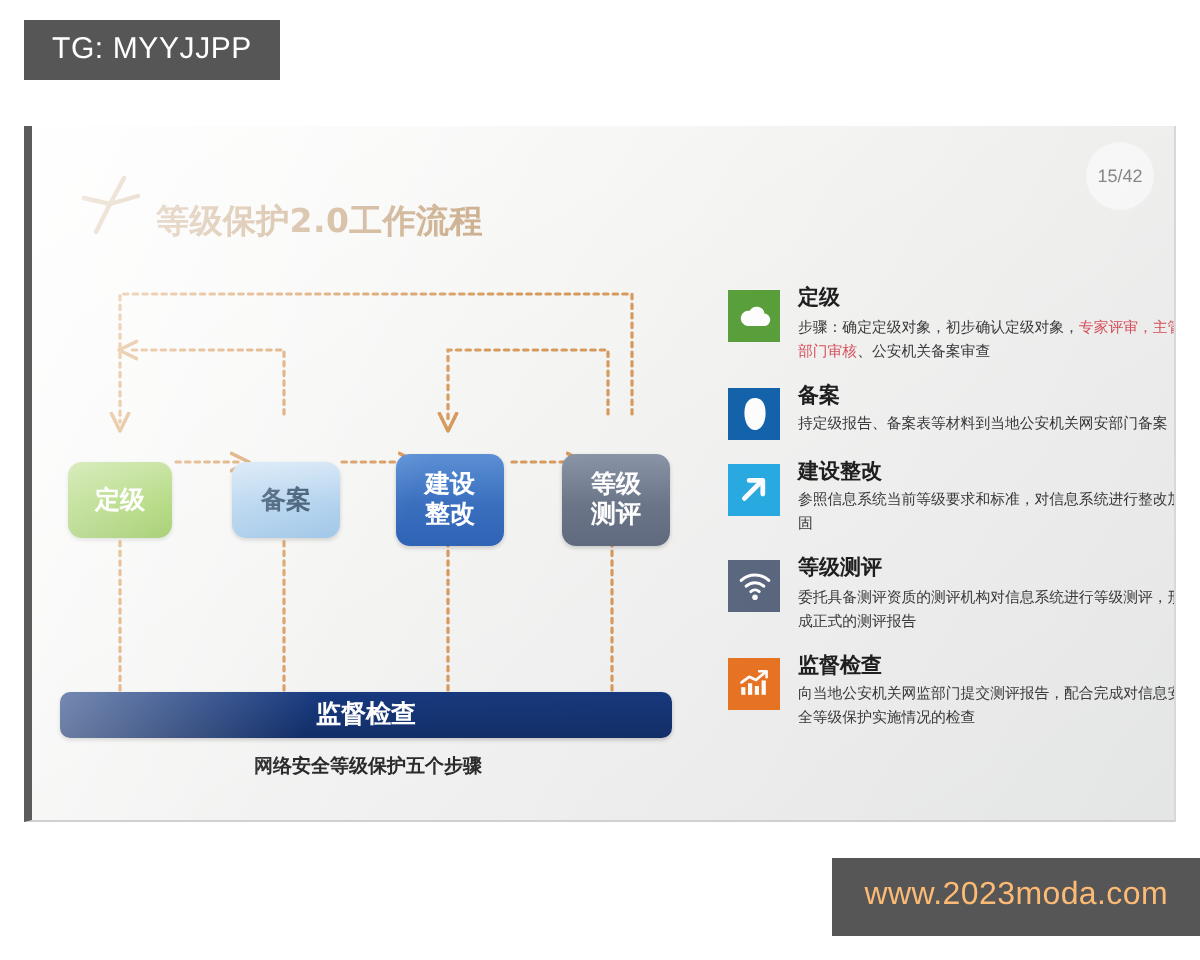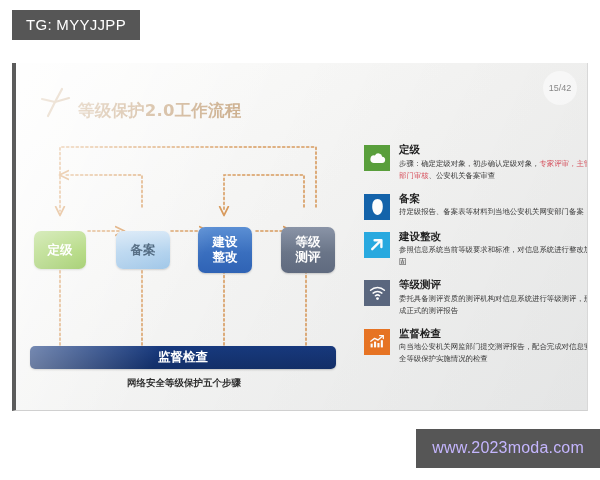--- a/index.html
+++ b/index.html
@@ -105,21 +105,21 @@
   }
   .it-desc {
     font-size: 7.4px; color: #3a3a3a; line-height: 1.62;
     font-family: "DejaVu Sans", sans-serif; word-break: break-all;
   }
   .hl { color: #d94f5c; }
 
   
   .watermark {
     position:absolute; right: 0px; bottom: 12px;
-    background:#565656; color:#c4b5fd;
+    background:#565656; color:#fdba74;
     font-size: 16px; padding: 10px 16px 11px 16px;
     font-family: "Liberation Sans", sans-serif;
     letter-spacing: .2px; white-space: nowrap;
   }
 </style>
 </head>
 <body>
 
 <div id="root">
 

